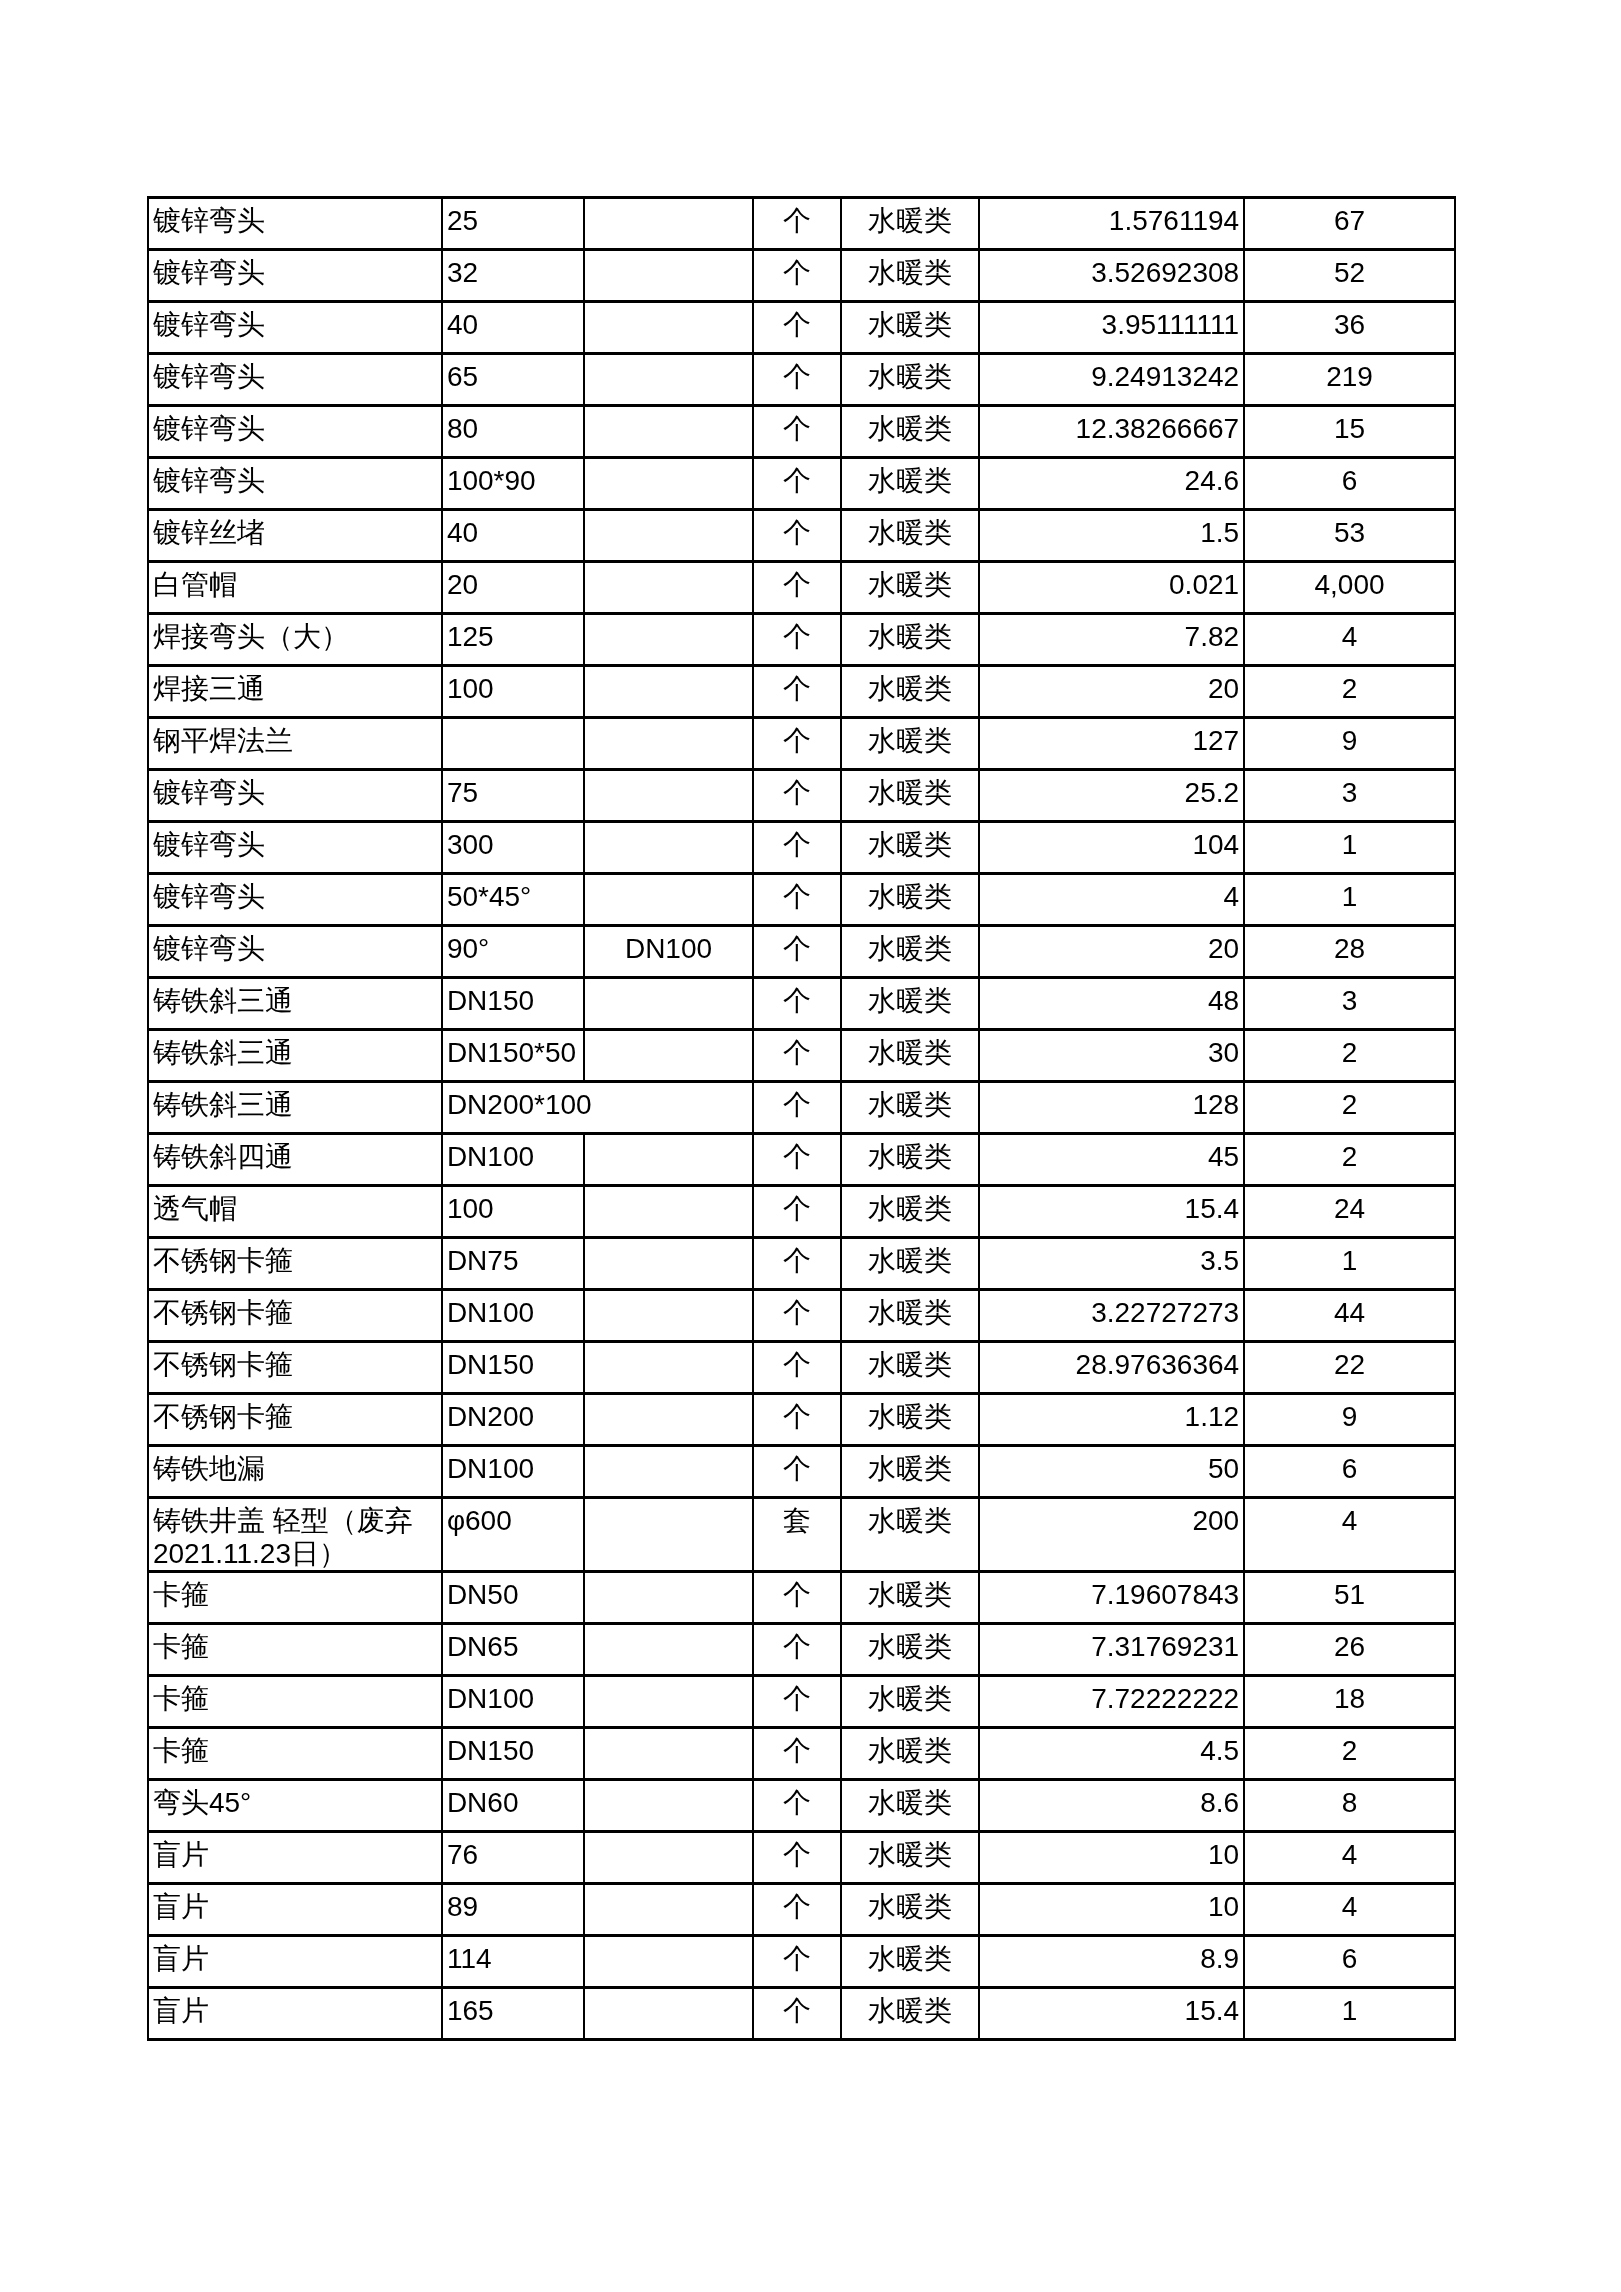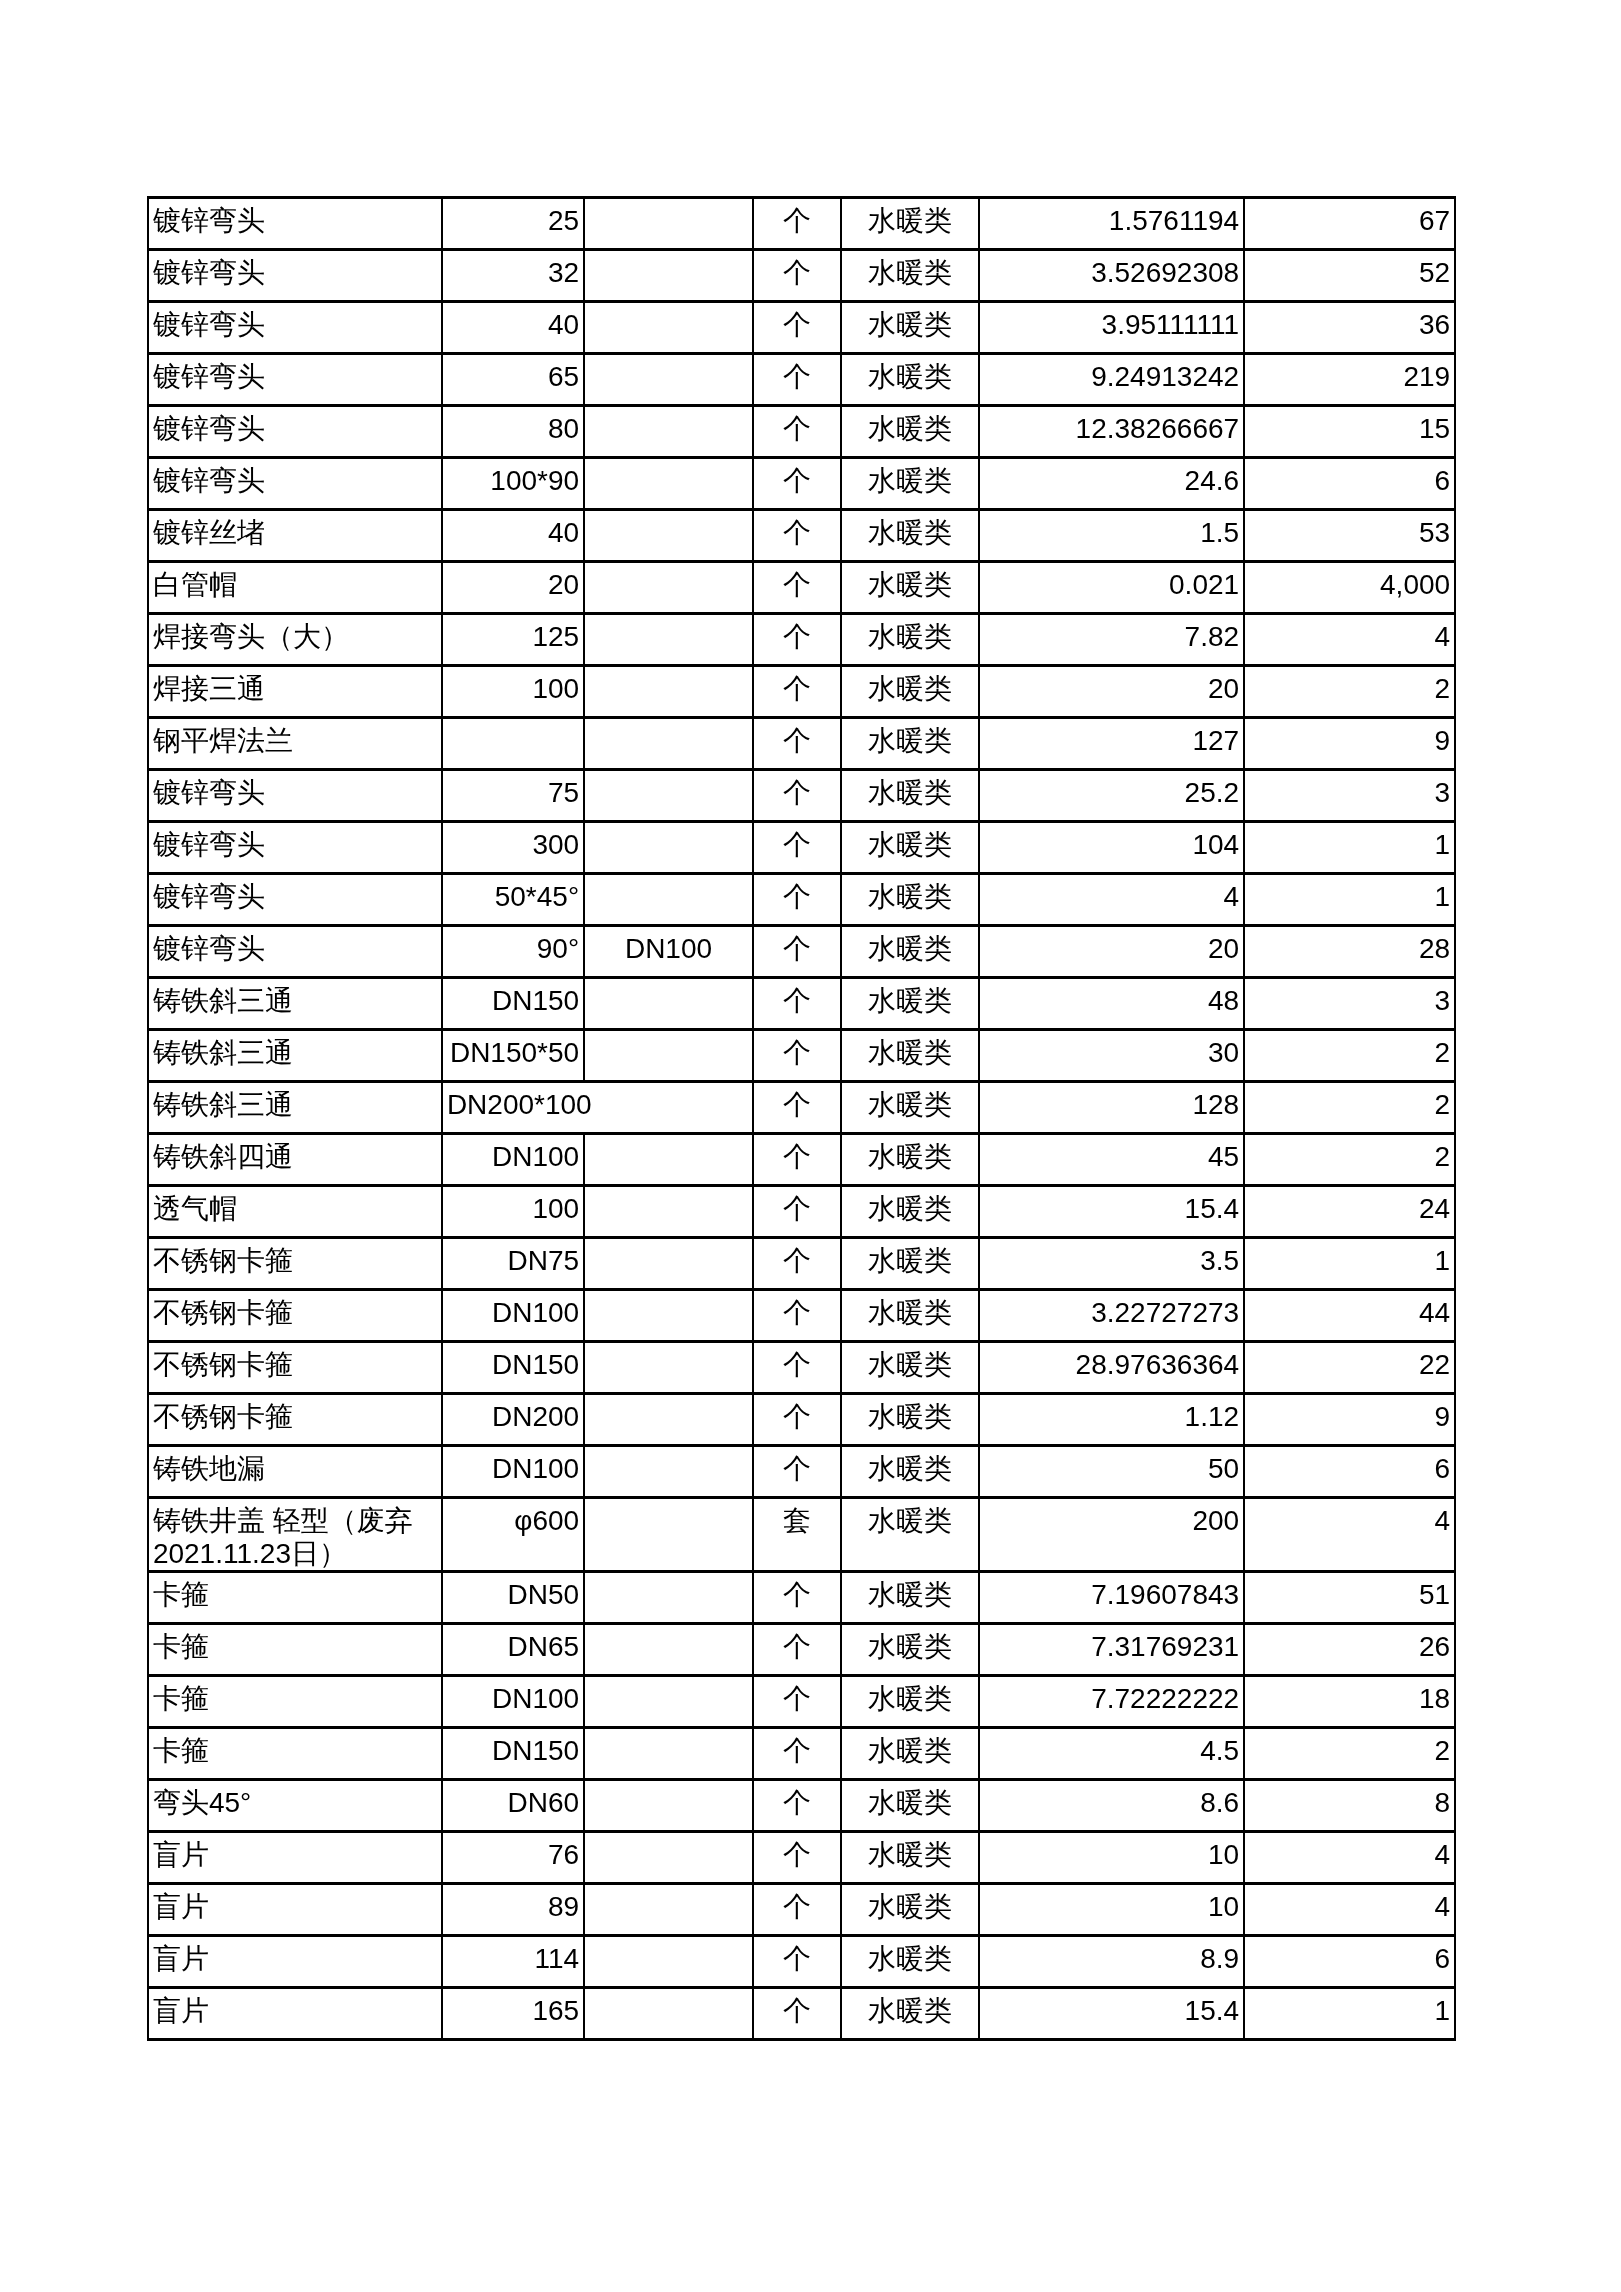--- a/index.html
+++ b/index.html
@@ -35,26 +35,26 @@
     font-size: 28px;
     line-height: 33px;
     padding: 4.9px 3.9px 0 3.9px;
     vertical-align: top;
     overflow: visible;
     word-break: normal;
   }
   table.inv tr { height: 52px; }
   table.inv tr.tall { height: 74px; }
   td.col-name   { text-align: left;  padding-left: 6.9px; }
-  td.col-spec1  { text-align: right; }
+  td.col-spec1  { text-align: left; }
   td.col-spec2  { text-align: center; }
   td.col-unit   { text-align: center; vertical-align: middle; padding-top: 0; }
   td.col-category { text-align: center; }
   td.col-price  { text-align: right; padding-right: 3.9px; }
-  td.col-qty    { text-align: right; padding-right: 6.9px; }
+  td.col-qty    { text-align: center; padding-right: 6.9px; }
   td.merged-spec { text-align: left; padding-left: 2.9px; }
 </style>
 </head>
 <body>
 
 <div class="page">
   <table class="inv">
     <colgroup>
         <col style="width: 294px;">
         <col style="width: 142px;">

